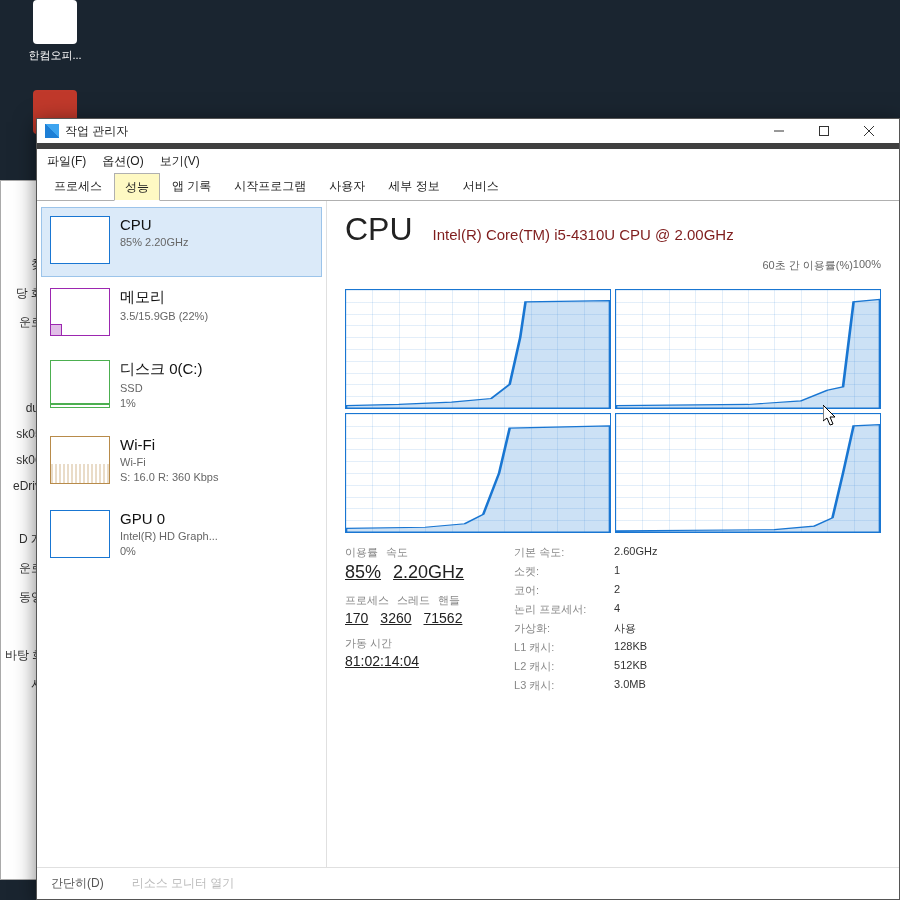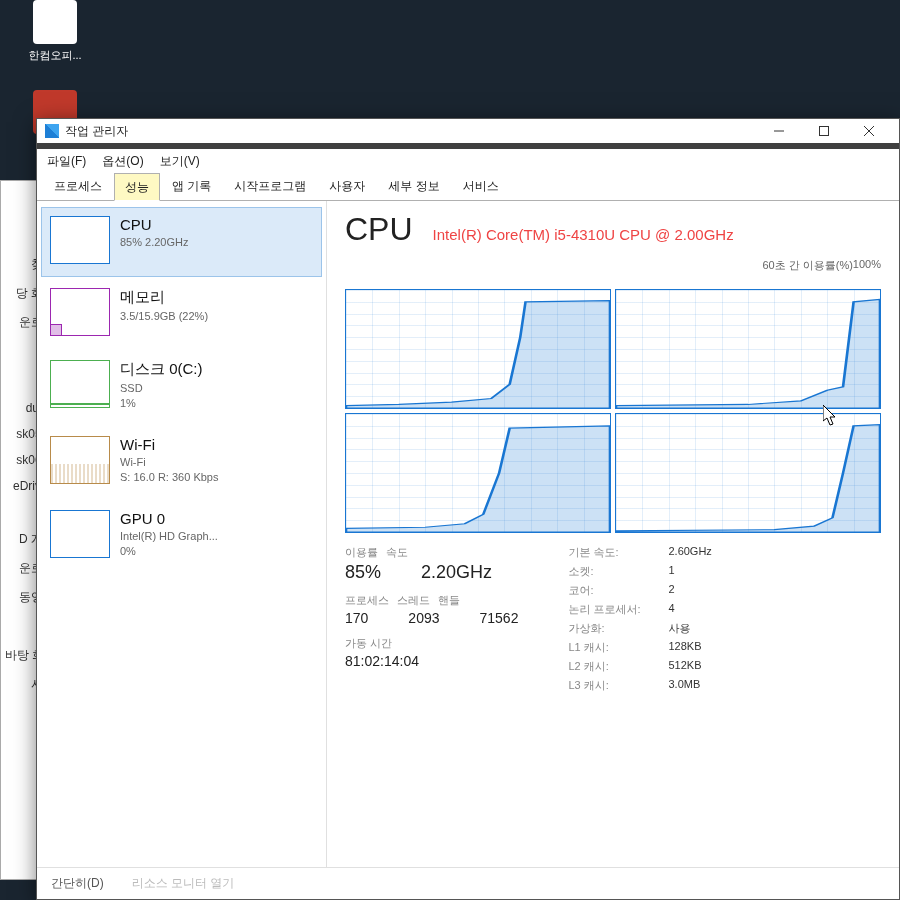--- a/index.html
+++ b/index.html
@@ -43,34 +43,34 @@
   .side-item .chart.wifi::after { content:""; position:absolute; left:0; right:0; bottom:0; top:60%; background:repeating-linear-gradient(90deg,rgba(184,139,74,.3) 0 2px,transparent 2px 4px); }
   .side-item .chart.gpu { border-color: #1976d2; }
   .side-item .info { flex: 1; }
   .side-item .info .ttl { font-size: 15px; color: #111; margin-bottom: 2px; }
   .side-item .info .sub { font-size: 11px; color: #666; line-height: 1.4; }
   
   
   .main { flex: 1; padding: 10px 18px; overflow: hidden; }
   .main-head { display: flex; align-items: baseline; gap: 20px; }
   .main-head h1 { font-size: 32px; font-weight: 400; color: #222; }
-  .main-head .model { font-size: 15px; color: #ef4444; }
+  .main-head .model { font-size: 15px; color: #7f1d1d; }
   .graph-label { display: flex; justify-content: flex-end; font-size: 11px; color: #666; margin: 10px 0 16px; }
   
   .graph-grid { display: grid; grid-template-columns: 1fr 1fr; grid-template-rows: 120px 120px; gap: 4px; margin-bottom: 12px; }
   .graph { border: 1px solid #1976d2; background: #fff; position: relative; overflow: hidden; }
   .graph::before { content:""; position:absolute; inset:0; background-image:
     repeating-linear-gradient(to right, rgba(25,118,210,.12) 0 1px, transparent 1px 10%),
     repeating-linear-gradient(to bottom, rgba(25,118,210,.12) 0 1px, transparent 1px 10%); }
   .graph svg { position: absolute; inset:0; width:100%; height:100%; }
   .graph svg polygon { fill: rgba(25,118,210,.22); stroke: #1976d2; stroke-width: 1; }
   
   .stats { display: flex; gap: 50px; font-size: 12px; color: #555; }
   .stats .col .lbl-row { display: flex; gap: 8px; color: #888; margin-bottom: 2px; font-size: 11px; }
-  .stats .col .val-row { display: flex; gap: 40px; color: #222; font-size: 18px; margin-bottom: 10px; }
+  .stats .col .val-row { display: flex; gap: 12px; color: #222; font-size: 18px; margin-bottom: 10px; text-decoration: underline; }
   .stats .col .val-row.small { font-size: 14px; }
   .specs { font-size: 11px; color: #666; }
   .specs .row { display: flex; gap: 0; margin-bottom: 4px; }
   .specs .row .k { width: 100px; color: #888; }
   .specs .row .v { color: #333; }
   
   .footer { height: 32px; border-top: 1px solid #e0e0e0; display: flex; align-items: center; padding: 0 14px; font-size: 12px; color: #555; gap: 28px; }
   .footer .dim { color: #bbb; }
   
   .cursor { position: absolute; width: 16px; height: 22px; pointer-events: none; }
@@ -230,21 +230,21 @@
             <span>85%</span>
             <span>2.20GHz</span>
           </div>
           <div class="lbl-row">
             <span>프로세스</span>
             <span>스레드</span>
             <span>핸들</span>
           </div>
           <div class="val-row small">
             <span>170</span>
-            <span>2093</span>
+            <span>3260</span>
             <span>71562</span>
           </div>
           <div class="lbl-row">
             <span>가동 시간</span>
           </div>
           <div class="val-row small">
             <span>81:02:14:04</span>
           </div>
         </div>
         <div class="col specs">

